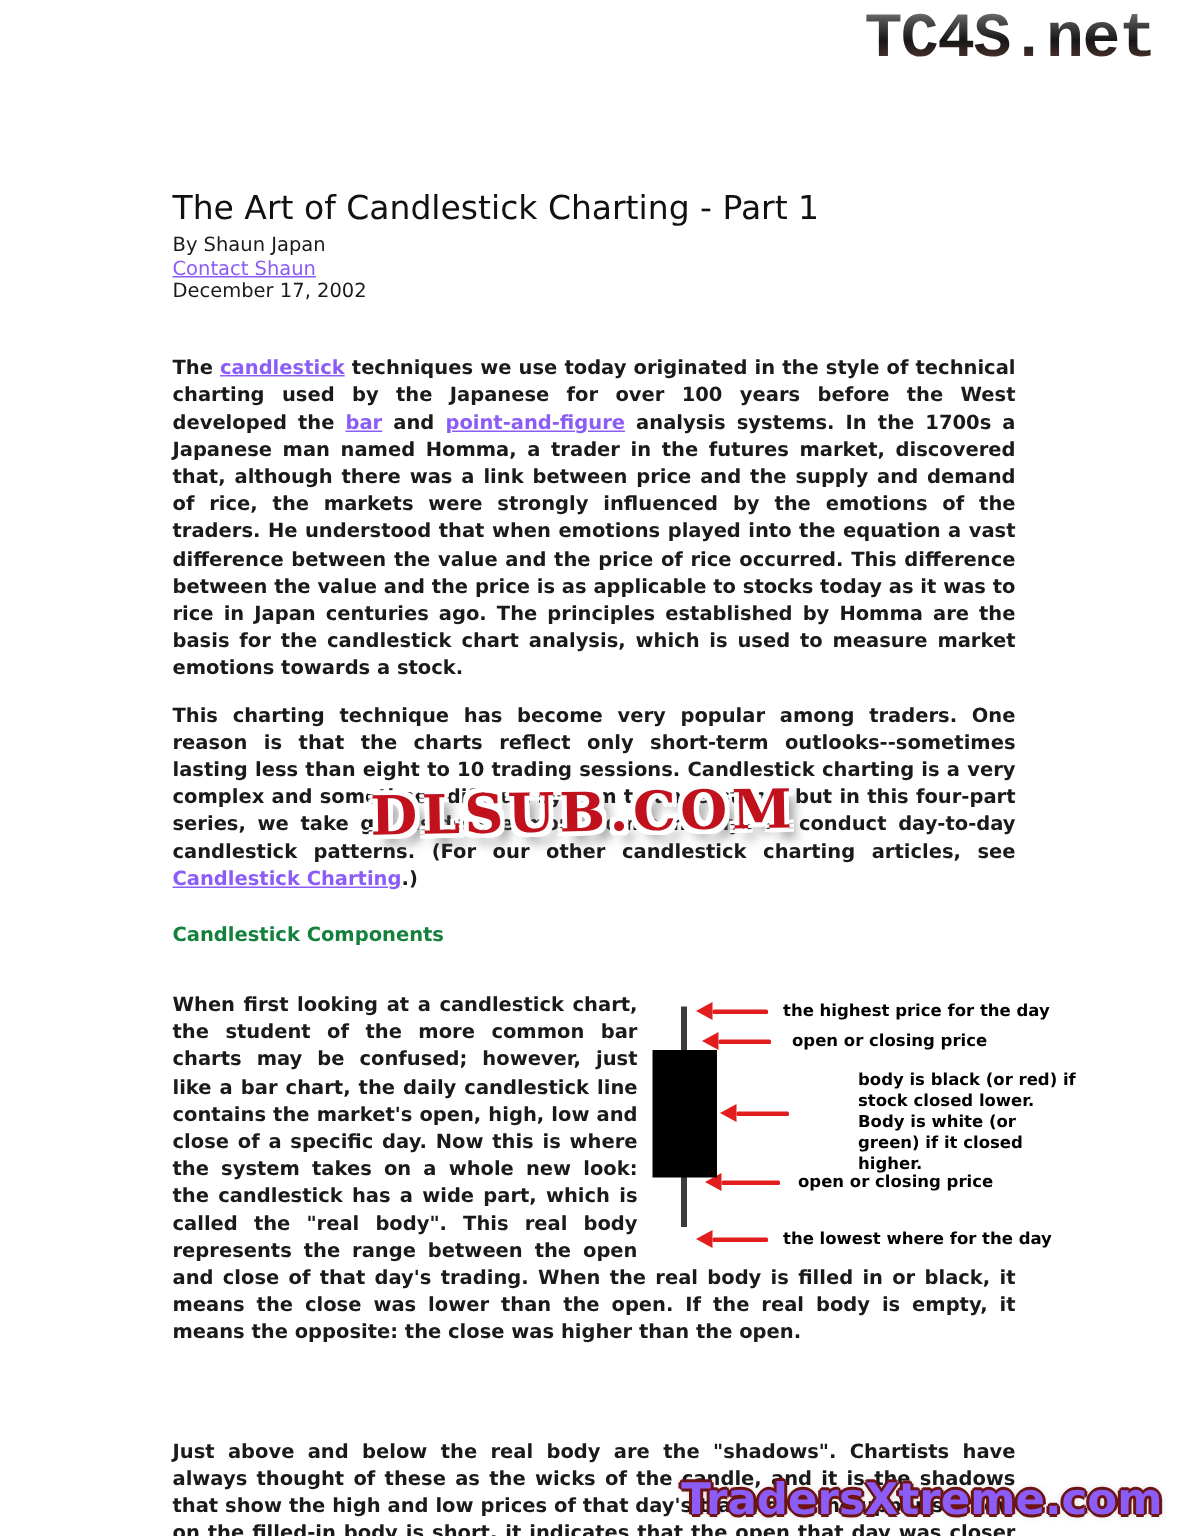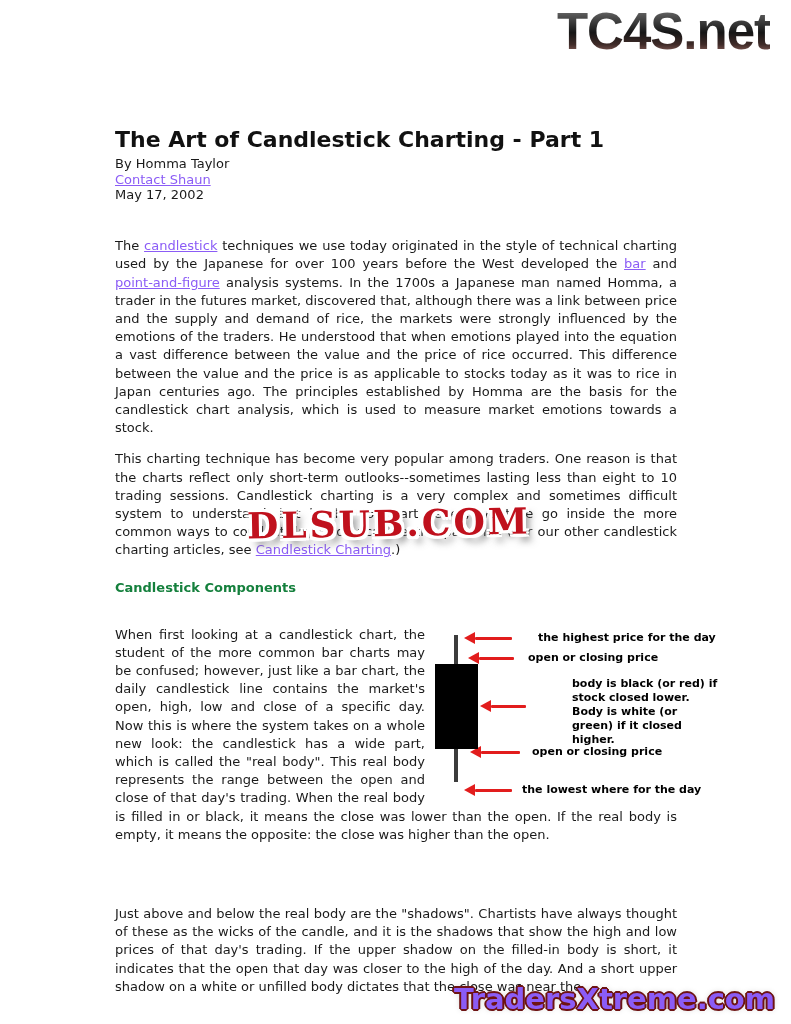--- a/index.html
+++ b/index.html
@@ -4,34 +4,34 @@
 <style>
   html,body{margin:0;padding:0;}
   body{
     width:791px;height:1024px;position:relative;overflow:hidden;
     background:#ffffff;color:#1a1a1a;
     font-family:"DejaVu Sans","Liberation Sans",sans-serif;
   }
   
   .tc4s{
     position:absolute;top:2px;right:21px;
-    font-family:Liberation Sans, sans-serif;
-    font-weight:bold;font-size:51px;letter-spacing:-1px;
+    font-family:Liberation Mono, monospace;
+    font-weight:bold;font-size:42px;letter-spacing:-1px;
     background:linear-gradient(180deg,#9d9d9d 0%,#555555 22%,#161616 52%,#3f2b28 72%,#bb837c 96%);
     -webkit-background-clip:text;background-clip:text;color:transparent;
   }
   
   .content{position:absolute;left:115px;top:0;width:562px;}
   h1{
     margin:0 0 3px;padding-top:127px;
-    font-size:22px;line-height:26px;font-weight:bold;color:#111;
+    font-size:22px;line-height:26px;font-weight:normal;color:#111;
   }
   .byline{font-size:13px;line-height:15.7px;color:#1a1a1a;}
   .link{color:#8b5cf6;text-decoration:underline;cursor:pointer;}
-  p{font-size:13px;line-height:18.2px;text-align:justify;margin:0;color:#1a1a1a;}
+  p{font-size:13px;line-height:18.2px;text-align:justify;margin:0;color:#1a1a1a;font-weight:bold;}
   .p1{margin-top:34px;}
   .p2wrap{position:relative;margin-top:13px;}
   
   .watermark{
     position:absolute;left:132px;top:52px;z-index:5;
     transform:rotate(-1deg);
     font-family:"DejaVu Serif","Liberation Serif",serif;
     font-weight:bold;font-size:36px;letter-spacing:3px;white-space:nowrap;
     color:#c0111d;
     text-shadow:
@@ -56,21 +56,21 @@
   }
   .a1{top:11px;left:40px;width:37px;}
   .a2{top:31px;left:44px;width:35px;}
   .a3{top:79px;left:56px;width:35px;}
   .a4{top:125px;left:46px;width:39px;}
   .a5{top:163px;left:40px;width:37px;}
   .d-label{
     position:absolute;font-size:11px;font-weight:bold;line-height:14px;
     color:#000;text-align:left;white-space:nowrap;
   }
-  .l1{left:103px;top:5px;}
+  .l1{left:87px;top:5px;}
   .l2{left:93px;top:25px;}
   .l3{left:96px;top:51px;width:148px;white-space:normal;margin-left:41px;}
   .l4{left:97px;top:119px;}
   .l5{left:87px;top:157px;}
   
   .tx-logo{
     position:absolute;top:982px;right:16px;
     font-family:"DejaVu Sans","Liberation Sans",sans-serif;
     font-weight:bold;font-size:29px;letter-spacing:0;white-space:nowrap;
     color:#8b5cf6;
@@ -85,23 +85,23 @@
 
 <div class="page">
 
   <div class="tc4s">TC4S.net</div>
 
   <div class="content">
 
     <h1>The Art of Candlestick Charting - Part 1</h1>
 
     <div class="byline">
-      <div>By Homma Taylor</div>
+      <div>By Shaun Japan</div>
       <div><a href="#" class="link">Contact Shaun</a></div>
-      <div>May 17, 2002</div>
+      <div>December 17, 2002</div>
     </div>
 
     <p class="p1"><span>The </span><a href="#" class="link">candlestick</a><span> techniques we use today originated in the style of technical charting used by the Japanese for over 100 years before the West developed the </span><a href="#" class="link">bar</a><span> and </span><a href="#" class="link">point-and-figure</a><span> analysis systems. In the 1700s a Japanese man named Homma, a trader in the futures market, discovered that, although there was a link between price and the supply and demand of rice, the markets were strongly influenced by the emotions of the traders. He understood that when emotions played into the equation a vast difference between the value and the price of rice occurred. This difference between the value and the price is as applicable to stocks today as it was to rice in Japan centuries ago. The principles established by Homma are the basis for the candlestick chart analysis, which is used to measure market emotions towards a stock.</span></p>
 
     <div class="p2wrap">
       <p><span>This charting technique has become very popular among traders. One reason is that the charts reflect only short-term outlooks--sometimes lasting less than eight to 10 trading sessions. Candlestick charting is a very complex and sometimes difficult system to understand, but in this four-part series, we take go inside the more common ways to conduct day-to-day candlestick patterns. (For our other candlestick charting articles, see </span><a href="#" class="link">Candlestick Charting</a><span>.)</span></p>
       <div class="watermark">DLSUB.COM</div>
     </div>
 
     <h2>Candlestick Components</h2>

